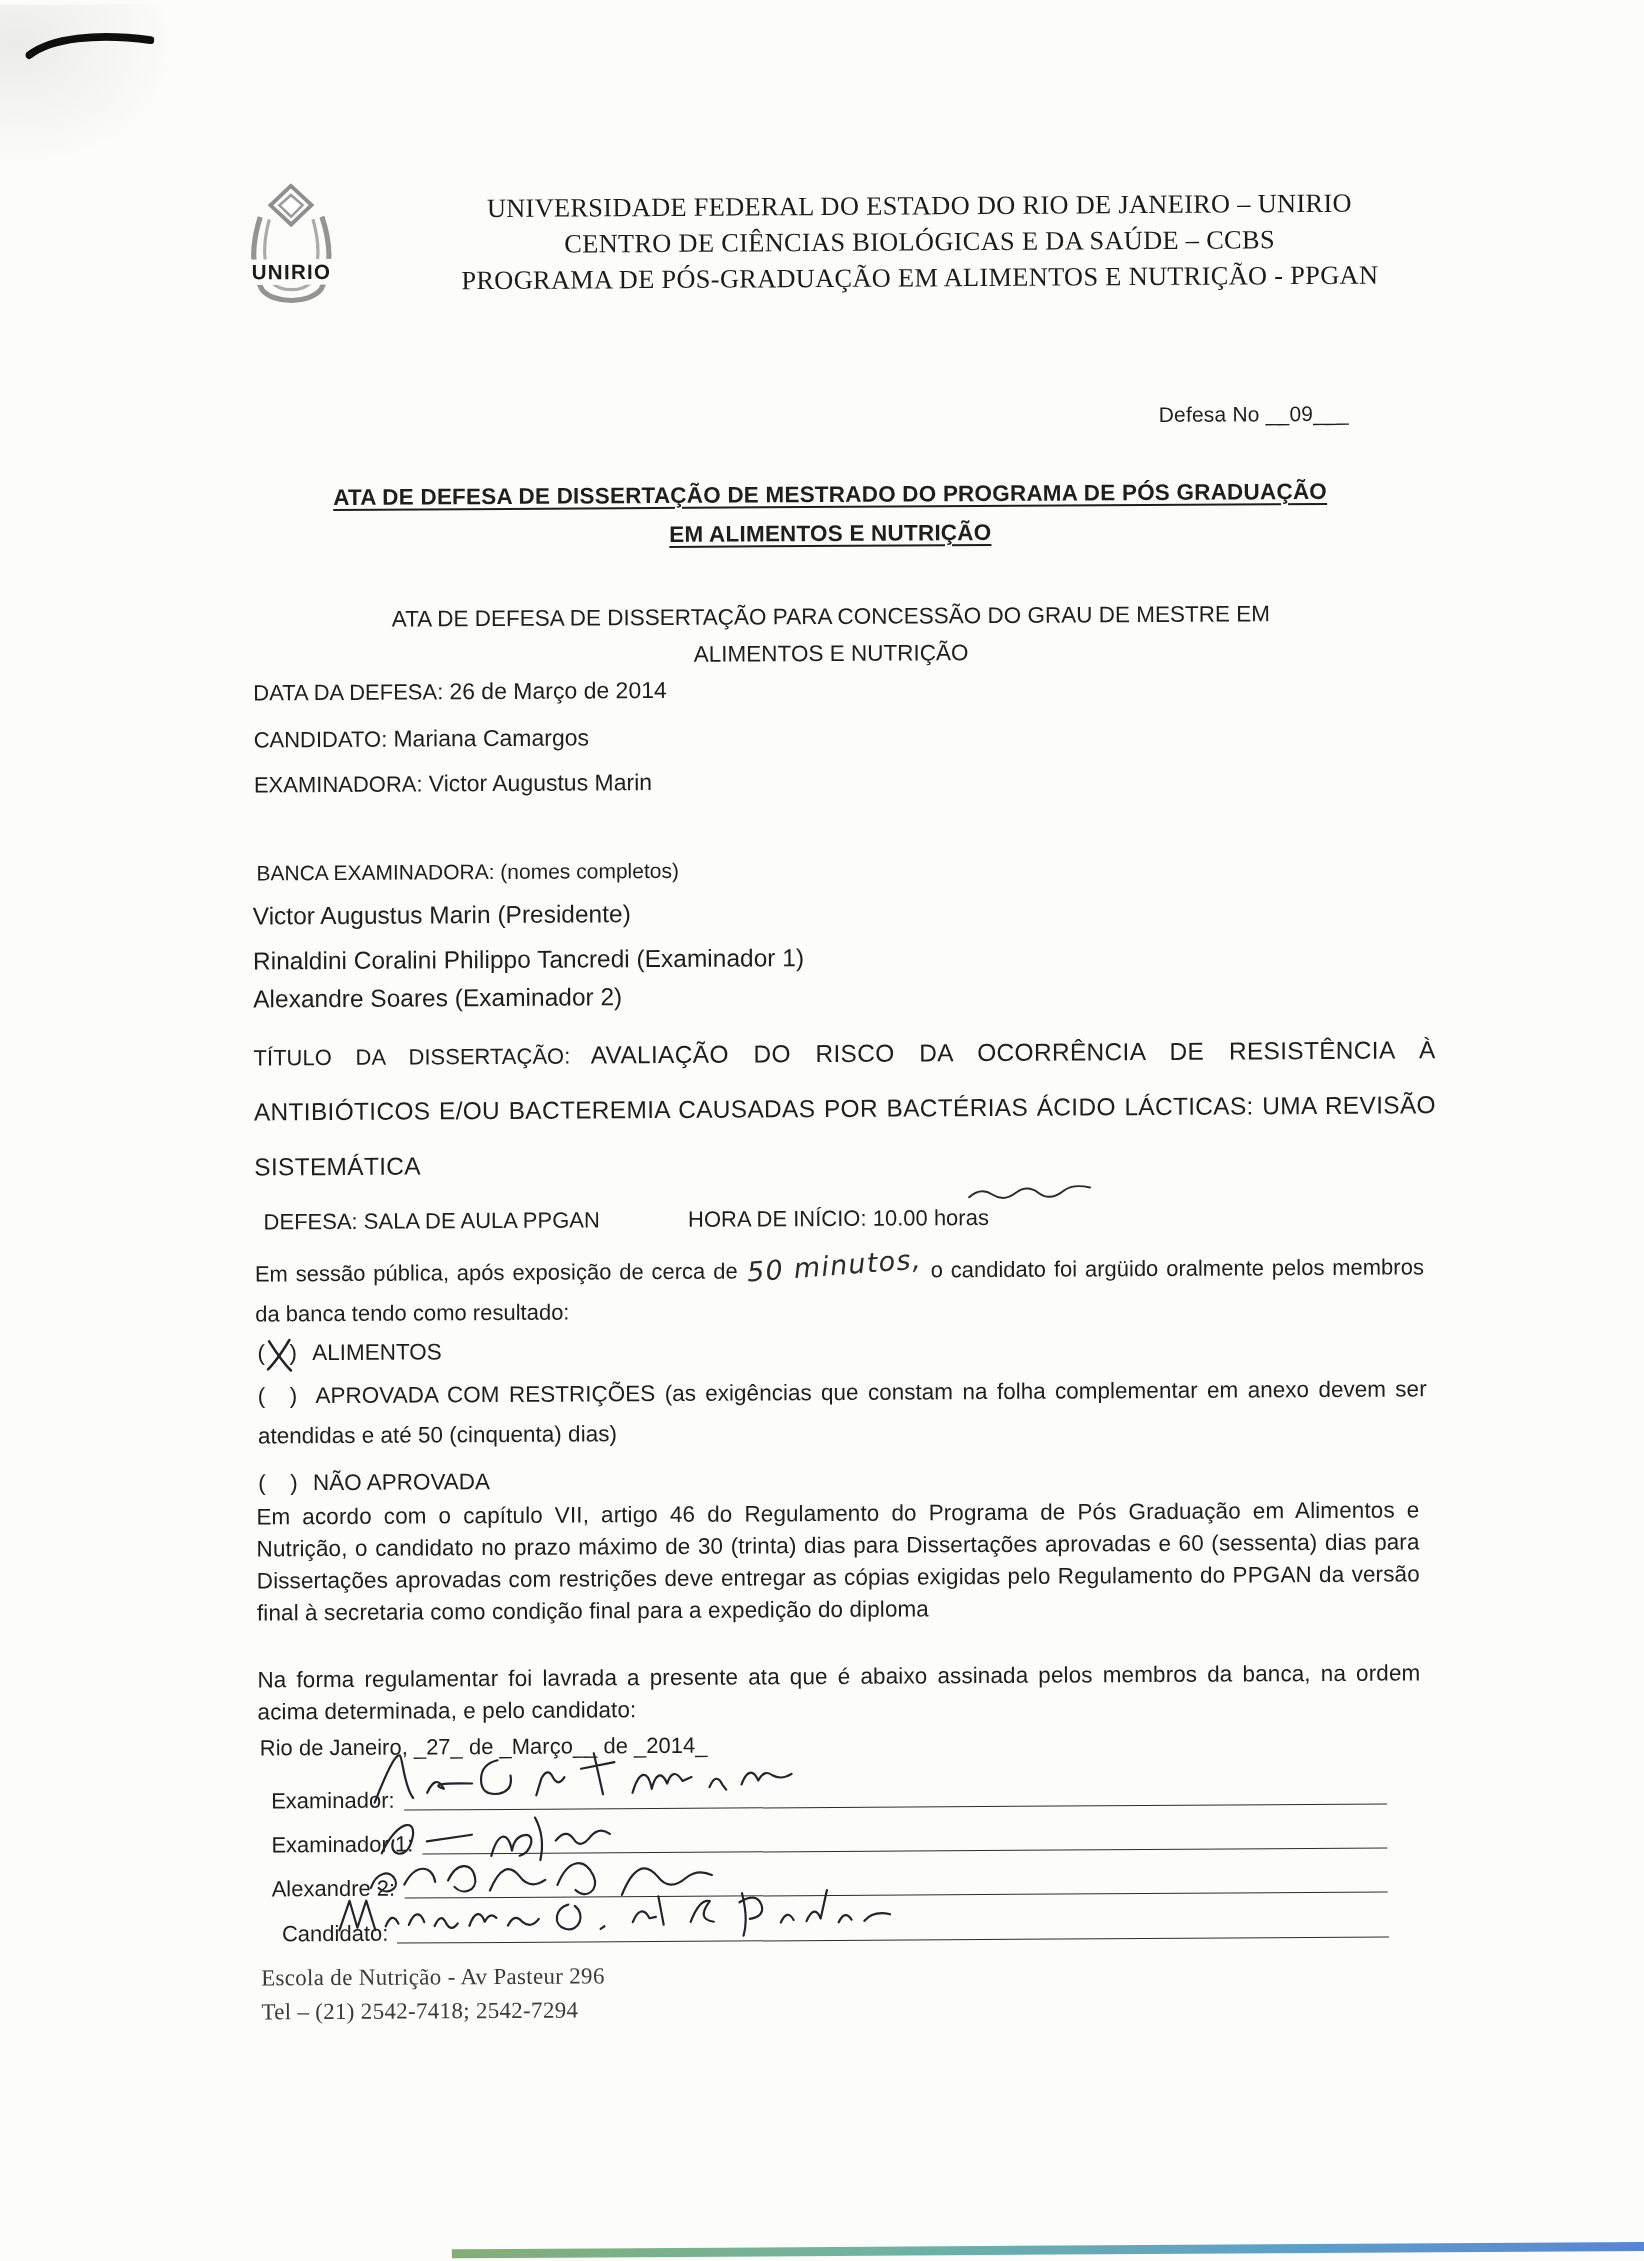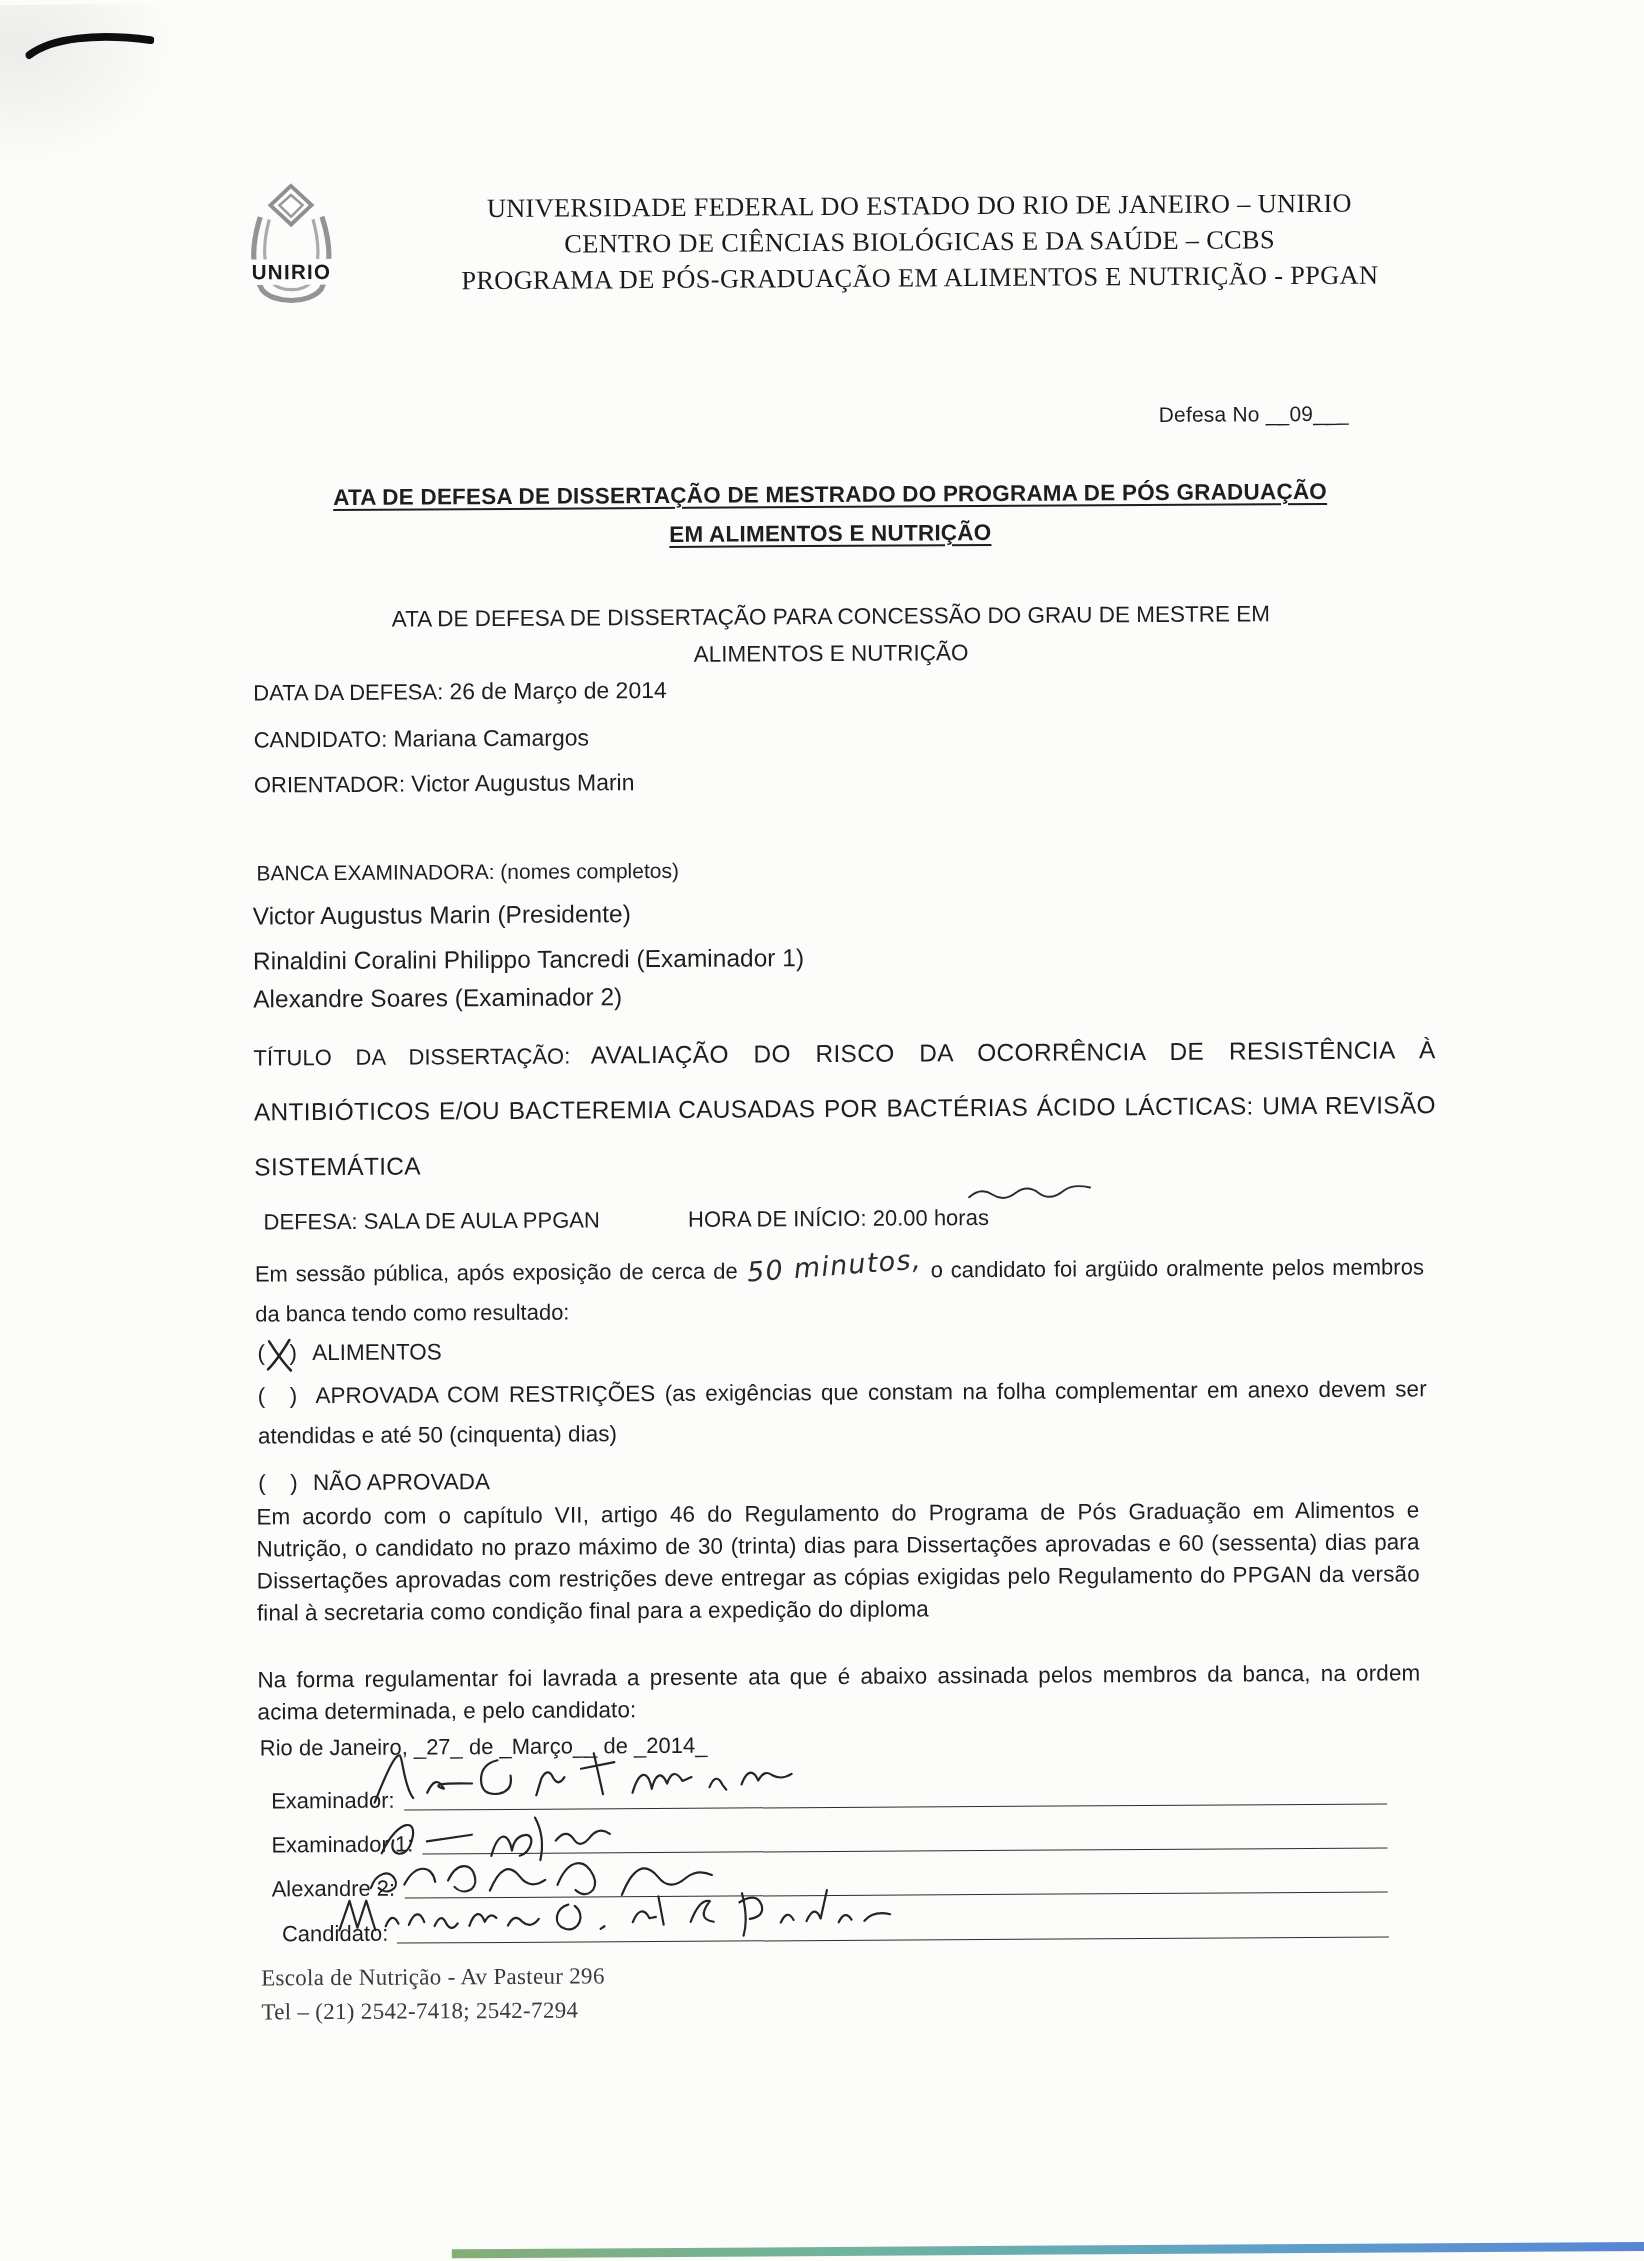--- a/index.html
+++ b/index.html
@@ -102,40 +102,40 @@
 
     <div class="abs inforow r-data">
       <span>DATA DA DEFESA:</span>
       <span class="val">26 de Março de 2014</span>
     </div>
     <div class="abs inforow r-cand">
       <span>CANDIDATO:</span>
       <span class="val">Mariana Camargos</span>
     </div>
     <div class="abs inforow r-orient">
-      <span>ORIENTADOR:</span>
+      <span>EXAMINADORA:</span>
       <span class="val">Victor Augustus Marin</span>
     </div>
 
     <div class="abs banca-head">BANCA EXAMINADORA: (nomes completos)</div>
     <div class="abs member m0">Victor Augustus Marin (Presidente)</div>
     <div class="abs member m1">Rinaldini Coralini Philippo Tancredi  (Examinador 1)</div>
     <div class="abs member m2">Alexandre Soares (Examinador 2)</div>
 
     <div class="abs titulo">
       <span class="lbl">TÍTULO DA DISSERTAÇÃO:</span>
       <span class="val">AVALIAÇÃO DO RISCO DA OCORRÊNCIA DE RESISTÊNCIA À ANTIBIÓTICOS E/OU BACTEREMIA CAUSADAS POR BACTÉRIAS ÁCIDO LÁCTICAS: UMA REVISÃO SISTEMÁTICA</span>
     </div>
 
     <div class="abs localrow">
       <span>DEFESA:</span>
       <span>SALA DE AULA PPGAN</span>
       <span class="gap"></span>
       <span>HORA DE INÍCIO:</span>
-      <span>20.00 horas</span>
+      <span>10.00 horas</span>
     </div>
 
     <svg class="abs hora-squiggle squig" width="129" height="19.3" viewBox="0 0 200 30">
       <path d="M4 22 q 18 -16 36 -4 q 18 12 36 -2 q 18 -14 36 0 q 18 14 40 -4 q 14 -10 40 -4"></path>
     </svg>
 
     <div class="abs session">
       <span>Em sessão pública, após exposição de cerca de</span><span class="handwrite">50 minutos,</span><span>o candidato foi argüido oralmente pelos membros da banca tendo como resultado:</span>
     </div>
 

